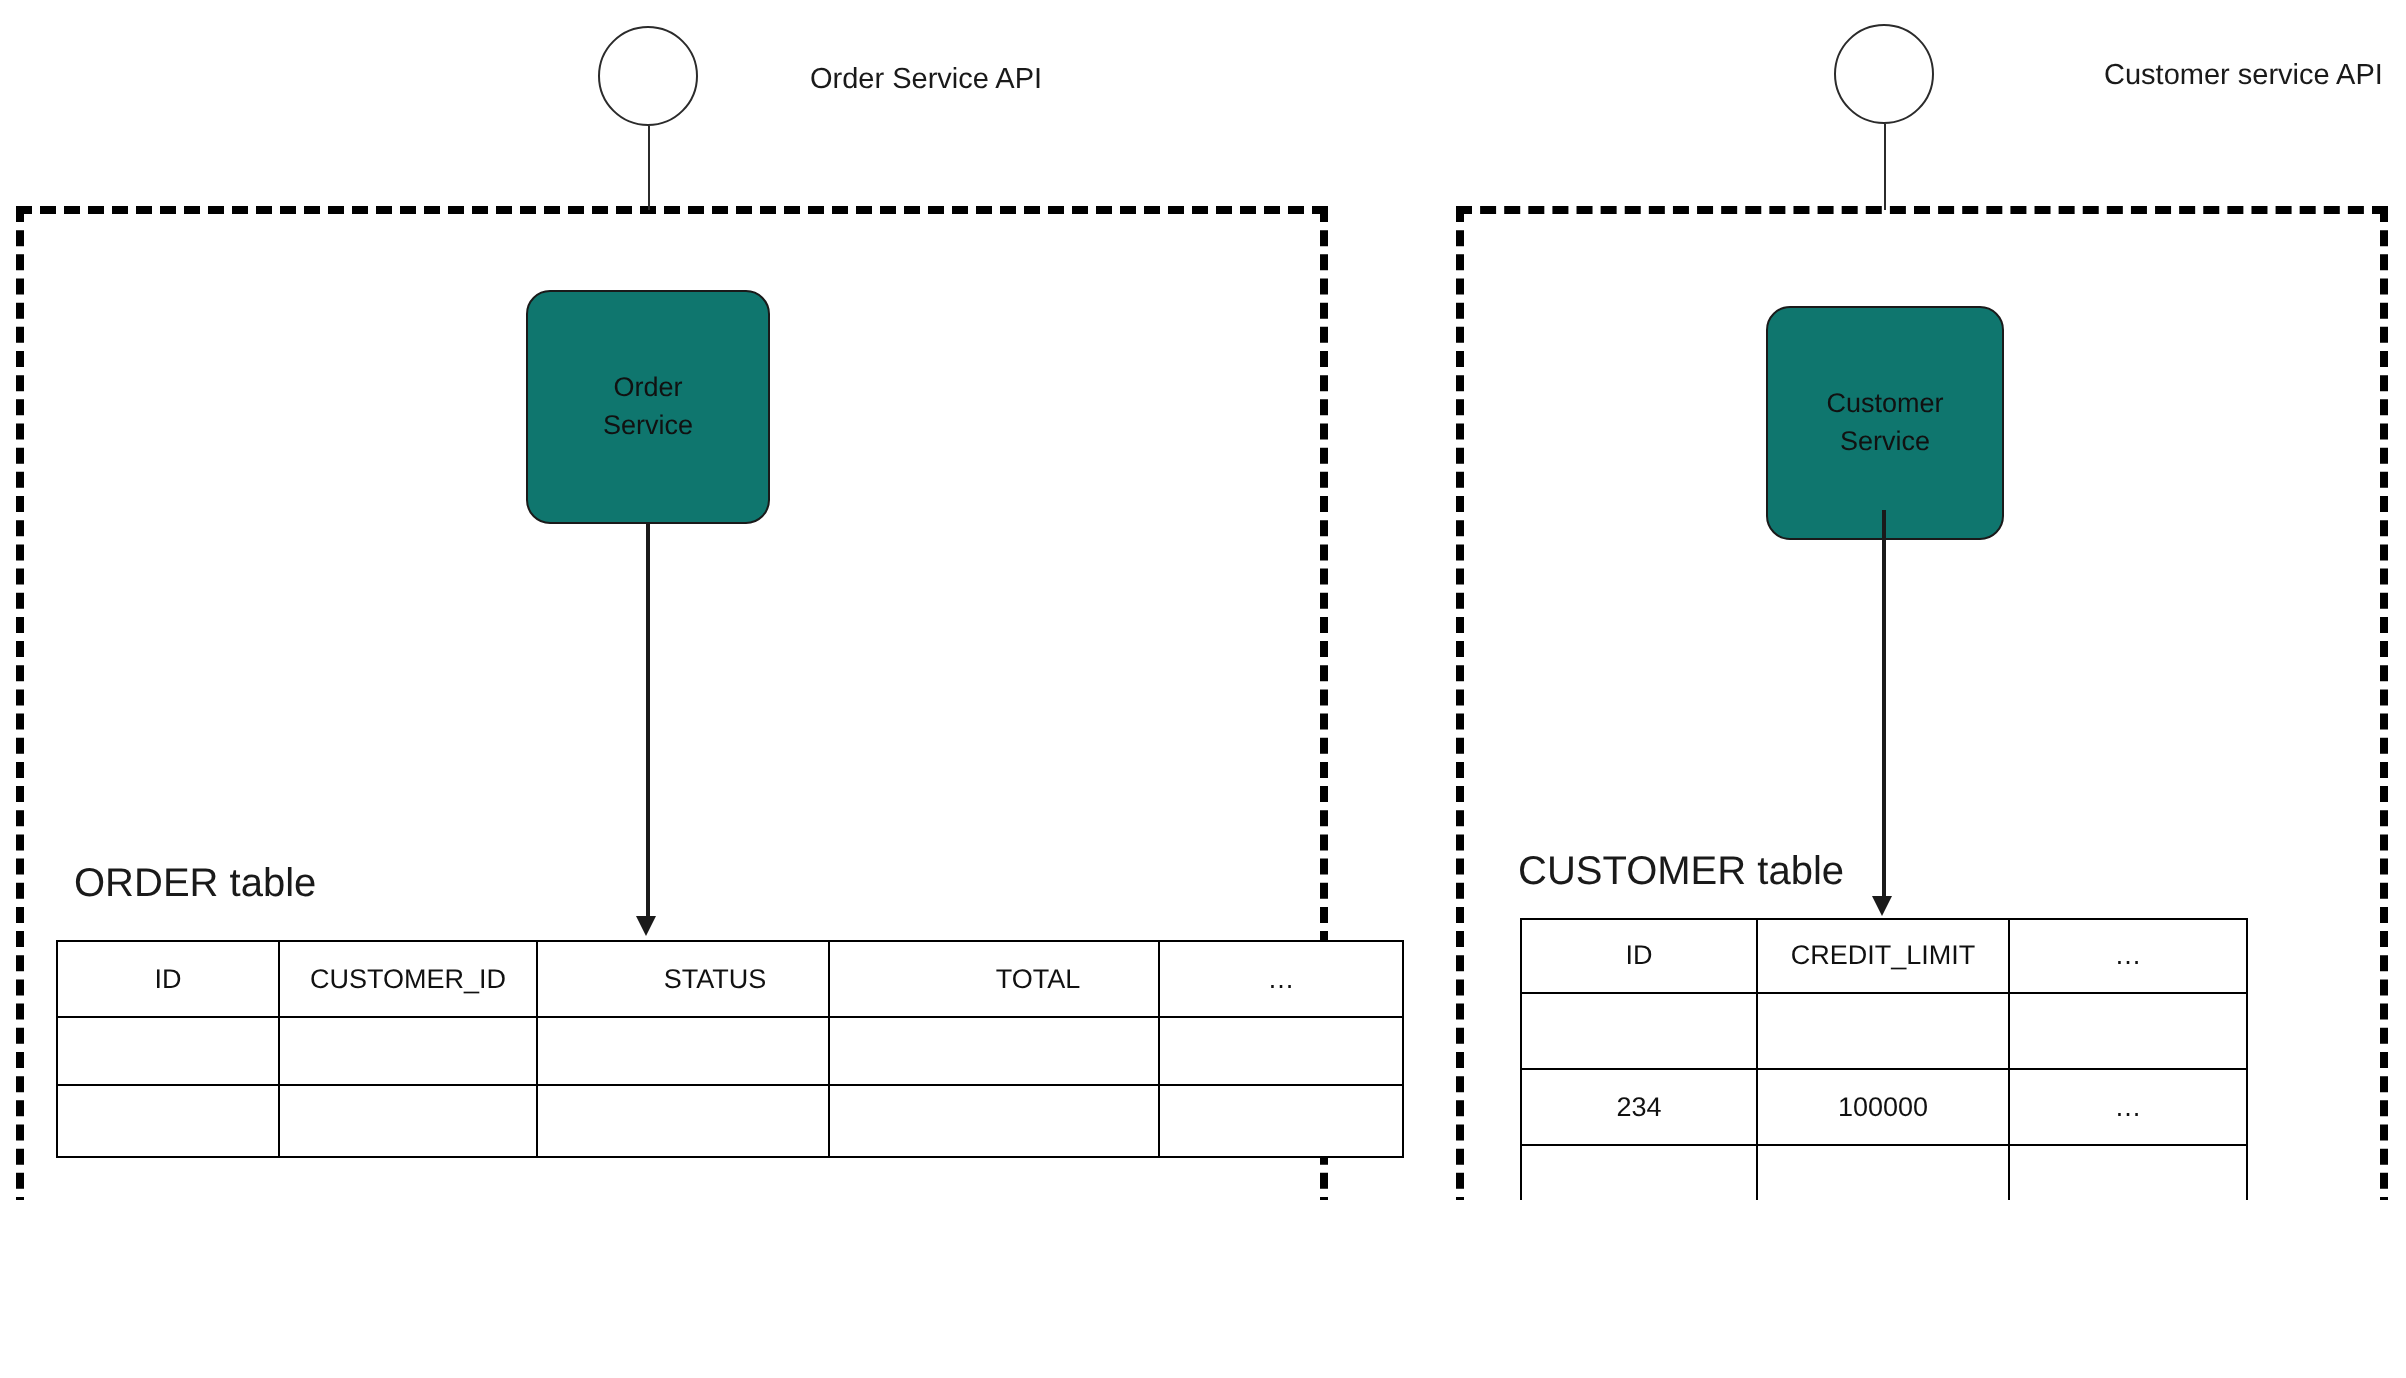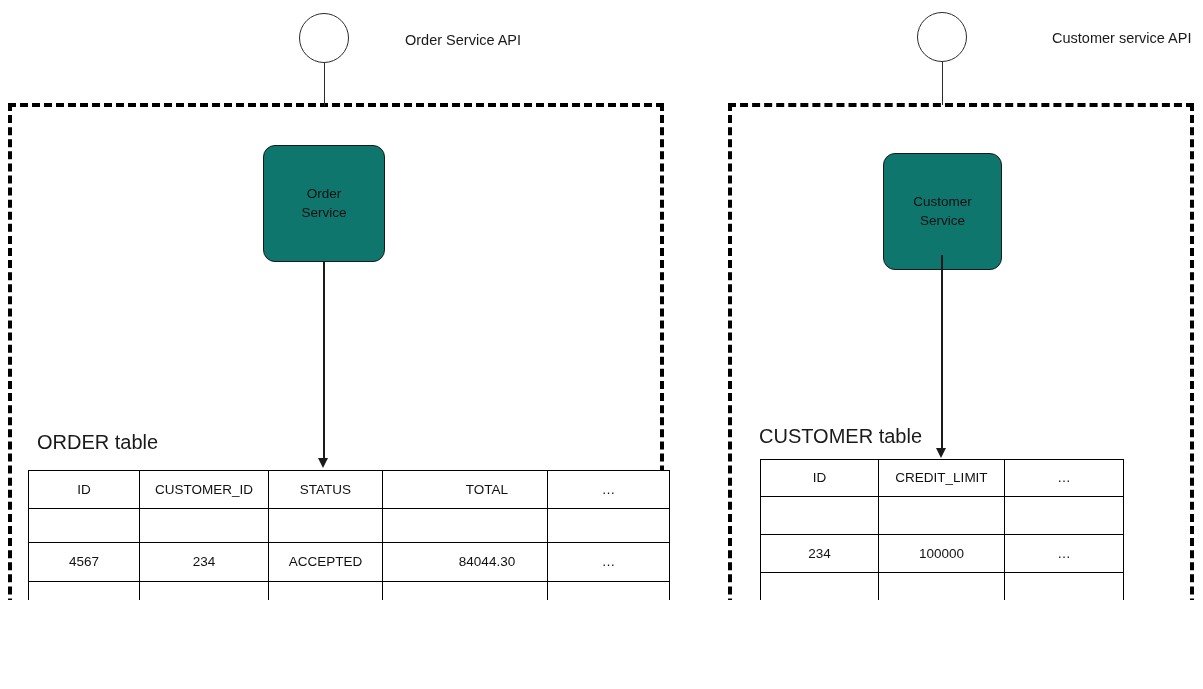--- a/index.html
+++ b/index.html
@@ -124,21 +124,21 @@
     font-size: 13.5px;
     color: #111111;
     padding: 0;
     line-height: 1;
   }
   #table-order    { left: 28px;  top: 470px; }
   #table-customer { left: 760px; top: 459px; }
 
   #table-order td.c0 { width: 110px; }
   #table-order td.c1 { width: 128px; }
-  #table-order td.c2 { width: 113px; }
+  #table-order td.c2 { width: 113px; padding-left: 32px; }
   #table-order td.c3 { width: 120px; padding-left: 44px; }
   #table-order td.c4 { width: 121px; }
 
   #table-customer td.c0 { width: 117px; }
   #table-customer td.c1 { width: 125px; }
   #table-customer td.c2 { width: 118px; }
 
   #table-order tr.r0 td    { height: 37px; }
   #table-order tr.r1 td    { height: 33px; }
   #table-order tr.r2 td    { height: 38px; }
@@ -177,27 +177,20 @@
       <td class="c3">TOTAL</td>
       <td class="c4">…</td>
     </tr>
     <tr class="r1">
       <td class="c0"></td>
       <td class="c1"></td>
       <td class="c2"></td>
       <td class="c3"></td>
       <td class="c4"></td>
     </tr>
-    <tr class="r2">
-      <td class="c0">4567</td>
-      <td class="c1">234</td>
-      <td class="c2">ACCEPTED</td>
-      <td class="c3">84044.30</td>
-      <td class="c4">…</td>
-    </tr>
     <tr class="r3">
       <td class="c0"></td>
       <td class="c1"></td>
       <td class="c2"></td>
       <td class="c3"></td>
       <td class="c4"></td>
     </tr>
   </tbody>
     </table>
 

